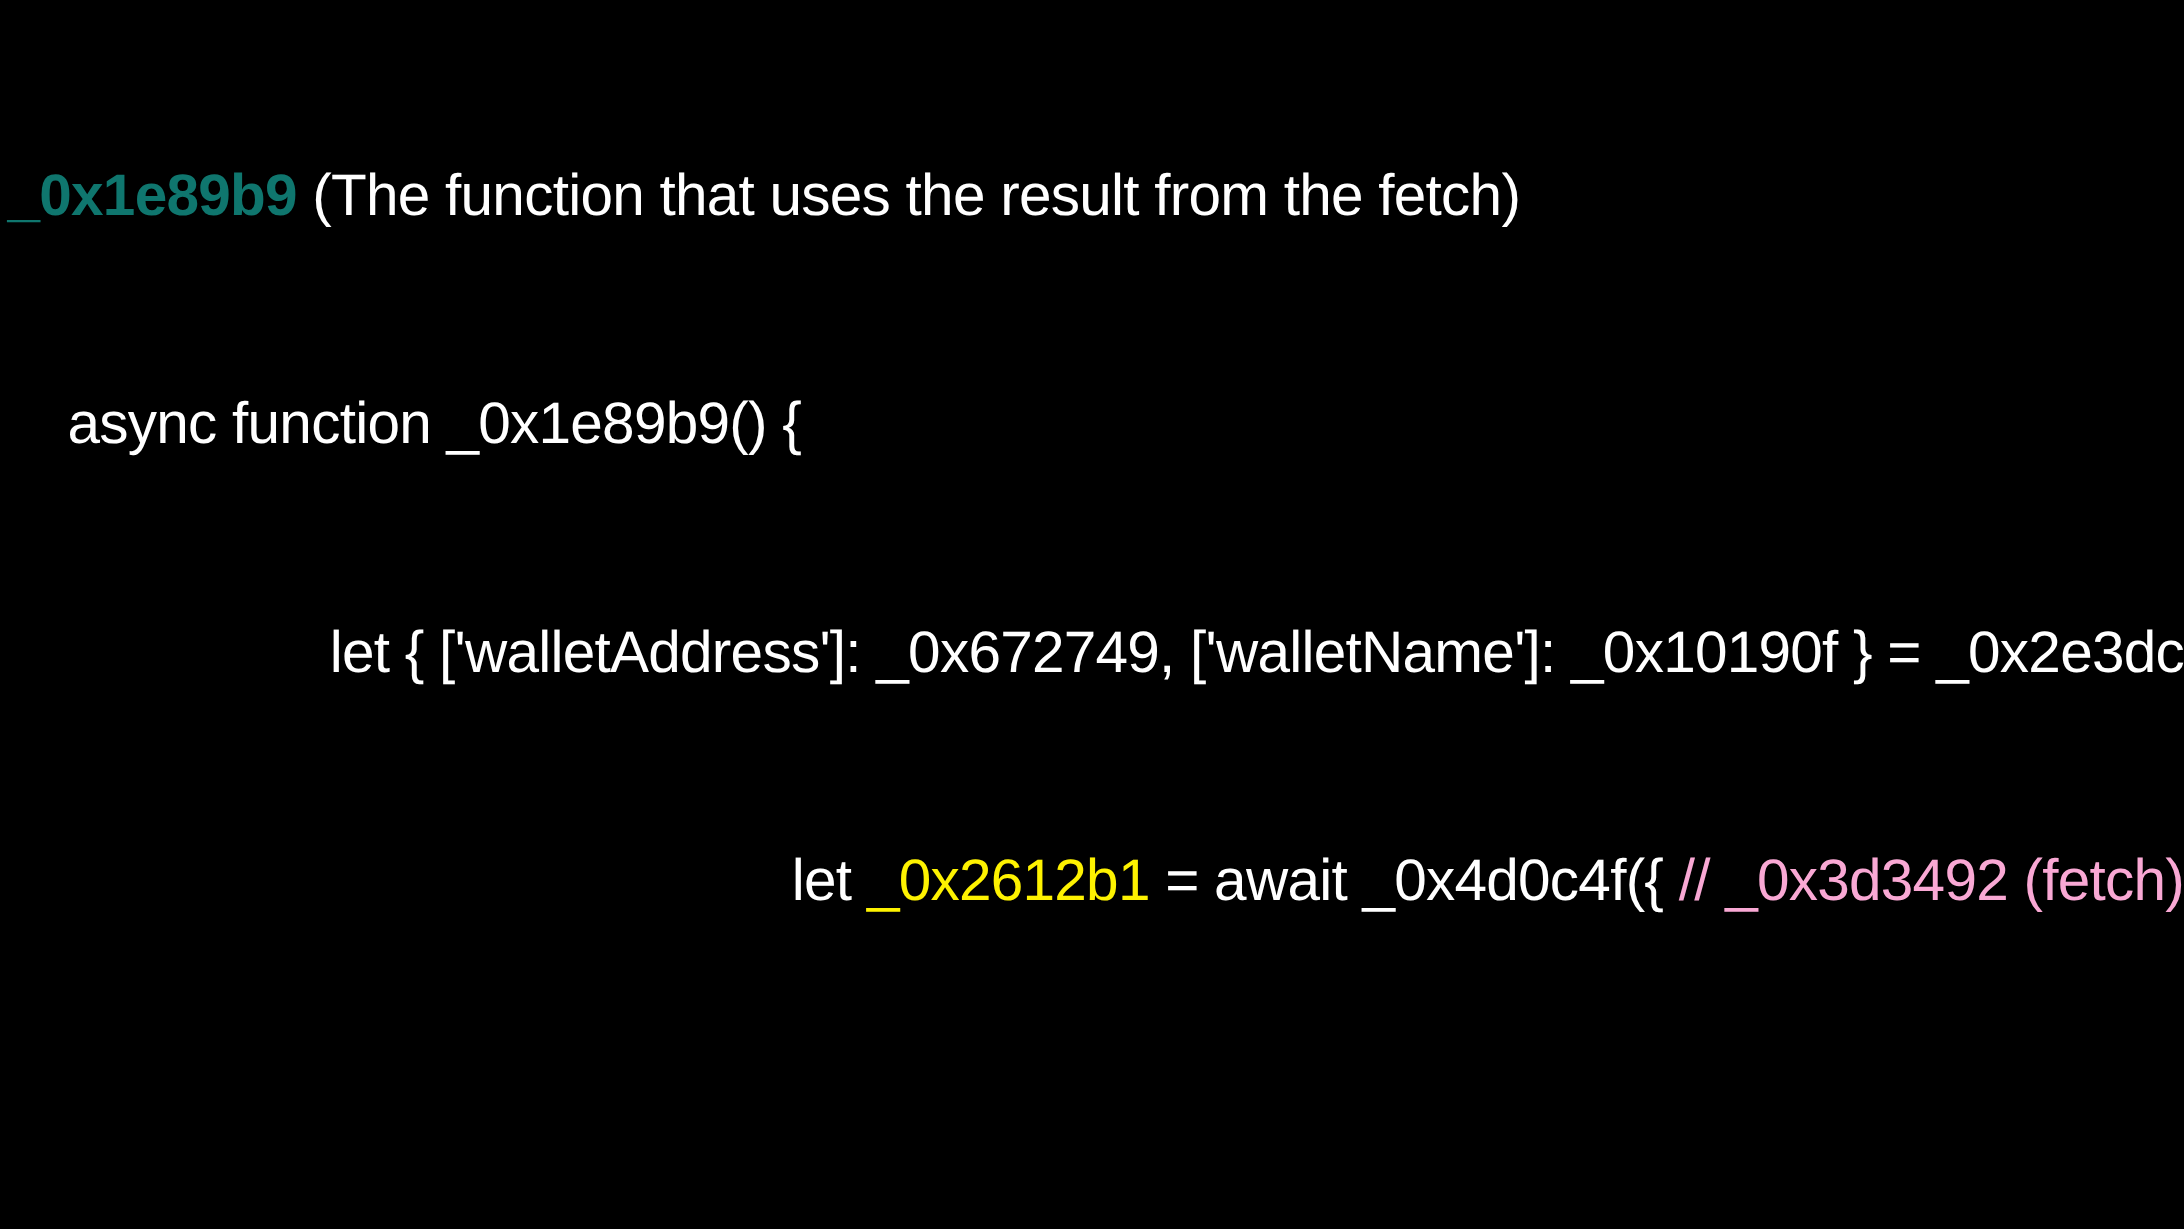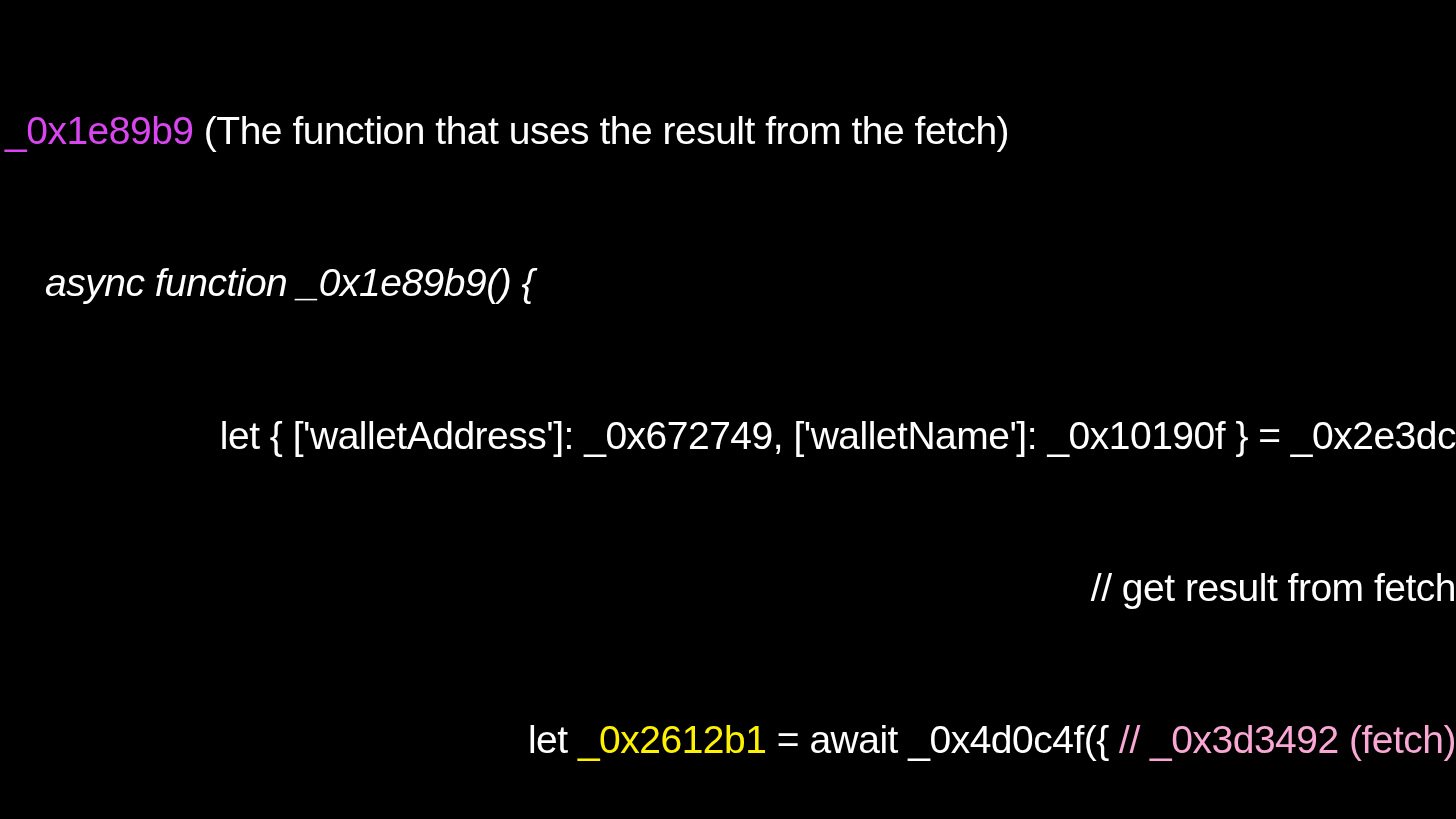--- a/index.html
+++ b/index.html
@@ -17,46 +17,45 @@
       overflow: hidden;
       width: 1456px;
       height: 819px;
       letter-spacing: -0.5px;
     }
     .code-block {
       white-space: pre;
       font-weight: 400;
     }
     .title-blue {
-      color: #d946ef;
-      font-weight: 400;
+      color: #0f766e;
+      font-weight: 700;
     }
     .white {
       color: #ffffff;
       text-align: center;
     }
     .comment-gray {
       color: #f9a8d4;
     }
     .yellow {
       color: #fef200;
       font-weight: 400;
     }
-    .indent1 { padding-left: 40px; font-style: italic; }
+    .indent1 { padding-left: 40px; }
     .indent2 { padding-left: 86px; text-align: right; }
     .line { display: block; }
   </style>
 </head>
 <body>
 
 <div class="code-block">
   <span class="line"><span class="title-blue">_0x1e89b9</span><span class="white"> (The function that uses the result from the fetch)</span></span>
   <span class="line indent1">async function _0x1e89b9() {</span>
   <span class="line indent2">let { ['walletAddress']: _0x672749, ['walletName']: _0x10190f } = _0x2e3dc</span>
-  <span class="line indent2">// get result from fetch</span>
   <span class="line indent2"><span>let </span><span class="yellow">_0x2612b1</span><span> = await _0x4d0c4f({ </span><span class="comment-gray">// _0x3d3492 (fetch)</span></span>
   
   
   
   
   
   
   
   
   

